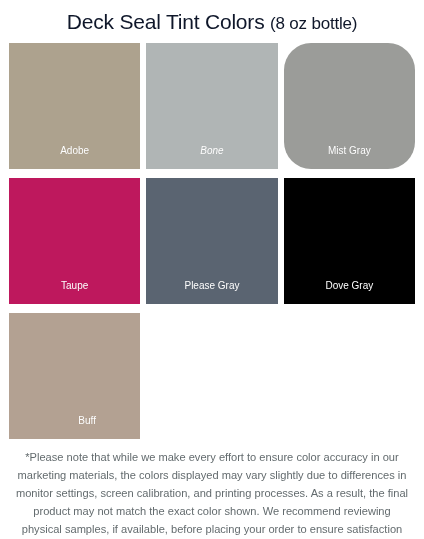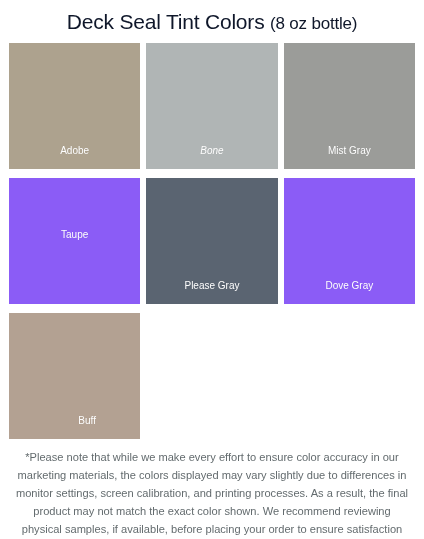--- a/index.html
+++ b/index.html
@@ -87,33 +87,33 @@
     <div class="swatch" style="background-color: rgb(173, 162, 142);">
       <span class="swatch-label">Adobe</span>
     </div>
 
     <div class="swatch" style="background-color: rgb(176, 181, 181); font-style: italic;">
       <span class="swatch-label">Bone</span>
     </div>
 
 
 
-    <div class="swatch" style="background-color: rgb(155, 156, 153);">
+    <div class="swatch" style="background-color: rgb(155, 156, 153); border-radius: 27px;">
       <span class="swatch-label">Mist Gray</span>
     </div>
 
-    <div class="swatch" style="background-color: #8b5cf6; align-items: center;">
+    <div class="swatch" style="background-color: #be185d;">
       <span class="swatch-label">Taupe</span>
     </div>
 
     <div class="swatch" style="background-color: rgb(90, 100, 113);">
       <span class="swatch-label">Please Gray</span>
     </div>
 
-    <div class="swatch" style="background-color: #8b5cf6;">
+    <div class="swatch" style="background-color: #000000;">
       <span class="swatch-label">Dove Gray</span>
     </div>
 
     <div class="swatch" style="background-color: rgb(179, 161, 146); padding-left: 25px;">
       <span class="swatch-label">Buff</span>
     </div>
 
   </div>
 
   <div class="disclaimer">*Please note that while we make every effort to ensure color accuracy in our marketing materials, the colors displayed may vary slightly due to differences in monitor settings, screen calibration, and printing processes. As a result, the final product may not match the exact color shown. We recommend reviewing physical samples, if available, before placing your order to ensure satisfaction with the final result.</div>

